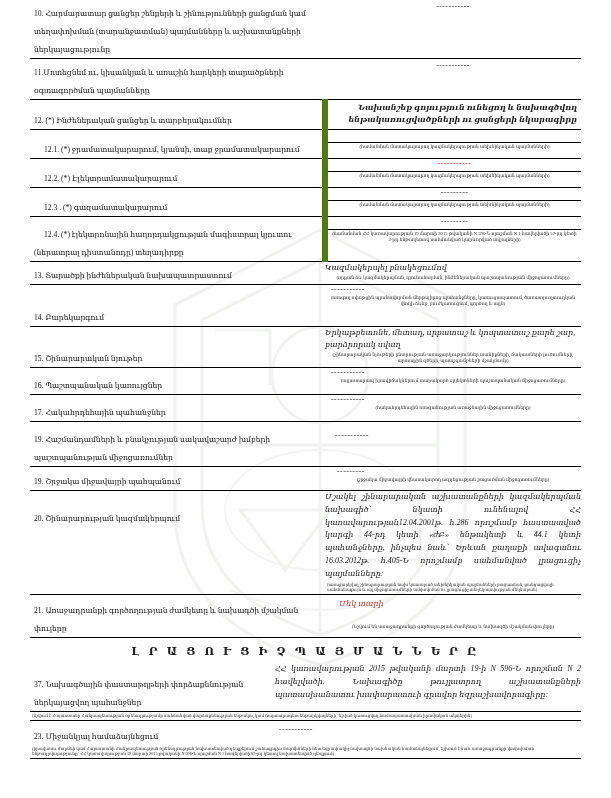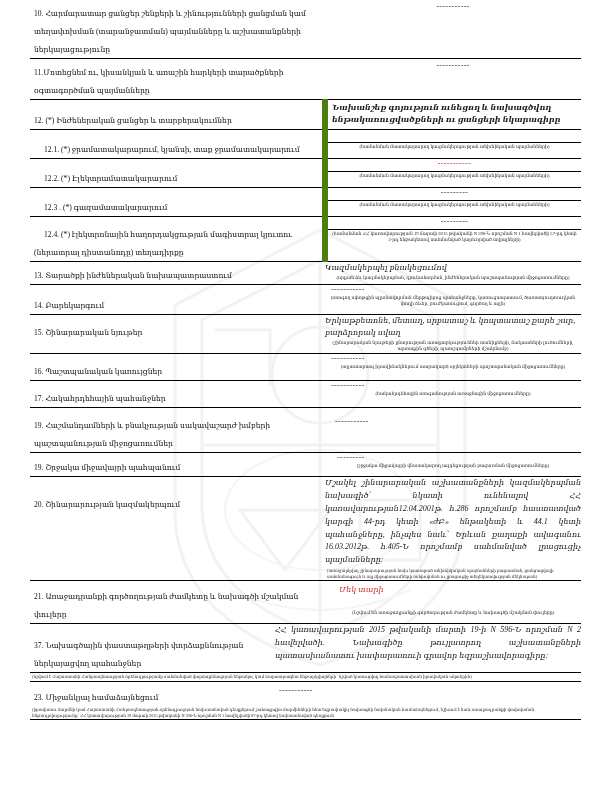--- a/index.html
+++ b/index.html
@@ -65,21 +65,21 @@
   }
   .val-dash.dark { color: #333; }
 
   .val-italic {
     font-style: italic;
     font-size: 8px;
     line-height: 1.5;
     text-align: left;
     display: block;
   }
-  .val-italic.center { text-align: left; }
+  .val-italic.center { text-align: right; }
   .val-italic.red { color: #c9342b; }
   .val-justify {
     font-style: italic;
     font-size: 8px;
     line-height: 1.6;
     text-align: justify;
     display: block;
   }
 
   .hint {
@@ -215,31 +215,31 @@
         <td class="rowline">
           <span class="lbl">13. Տարածքի ինժեներական նախապատրաստում</span>
         </td>
         <td class="rowline" style="padding:0">
           <span class="val-italic">Կազմակերպել բնակեցումով</span>
           <span class="hint">(որքան ձև կազմակերպման, դյունահողման, ինժեներական պաշտպանության միջոցառումները)</span>
         </td>
       </tr>
 
       <tr>
-        <td class="rowline" style="padding-top:9px">
+        <td class="rowline" style="padding-top:21px">
           <span class="lbl">14. Բարեկարգում</span>
         </td>
         <td class="rowline" style="padding:0">
           <span class="val-dash dark" style="text-align:left;padding-left:6px">-----------</span>
           <span class="hint">(ոռոգող սփոթցին պլանավորման մերթպիրոց պահանջները, կառուցապատում, ծառատյուղտուղկան փողի ձևեր, բուժկառուցում, գործող և այլն)</span>
         </td>
       </tr>
 
       <tr>
-        <td class="rowline" style="padding-top:6px">
+        <td class="rowline" style="padding-top:20px">
           <span class="lbl">15. Շինարարական նյութեր</span>
         </td>
         <td class="rowline" style="padding:0">
           <span class="val-italic">Երկաթբետոնե, մետաղ, սրբատաշ և կոպտատաշ քարե շար, բարձրորակ սվաղ</span>
           <span class="hint">(շինարարական նյութերի ընտրության առաջարկություններ տանիքների, ճակատների լուծումների, արտաքին գծերի, պատշգամբների մշակմամբ)</span>
         </td>
       </tr>
 
       <tr>
         <td class="rowline" style="padding-top:6px">
@@ -296,20 +296,21 @@
         </td>
         <td class="rowline" style="padding:0">
           <span class="val-italic red" style="padding-left:14px;padding-top:3px">Մեկ տարի</span>
           <span class="hint" style="padding-top:14px">(Նշվում են առաջադրանքի գործողության ժամկետը և նախագծի մշակման փուլերը)</span>
         </td>
       </tr>
 
     </tbody>
   </table>
 
+  <div class="section-head">Լ Ր Ա Ց Ո Ւ Ց Ի Չ   Պ Ա Յ Մ Ա Ն Ն Ե Ր Ը</div>
 
   <table class="form">
     <colgroup>
         <col style="width:245px">
         <col style="width:306px">
       </colgroup>
     <tbody>
 
       <tr>
         <td class="rowline" style="padding-top:10px">

